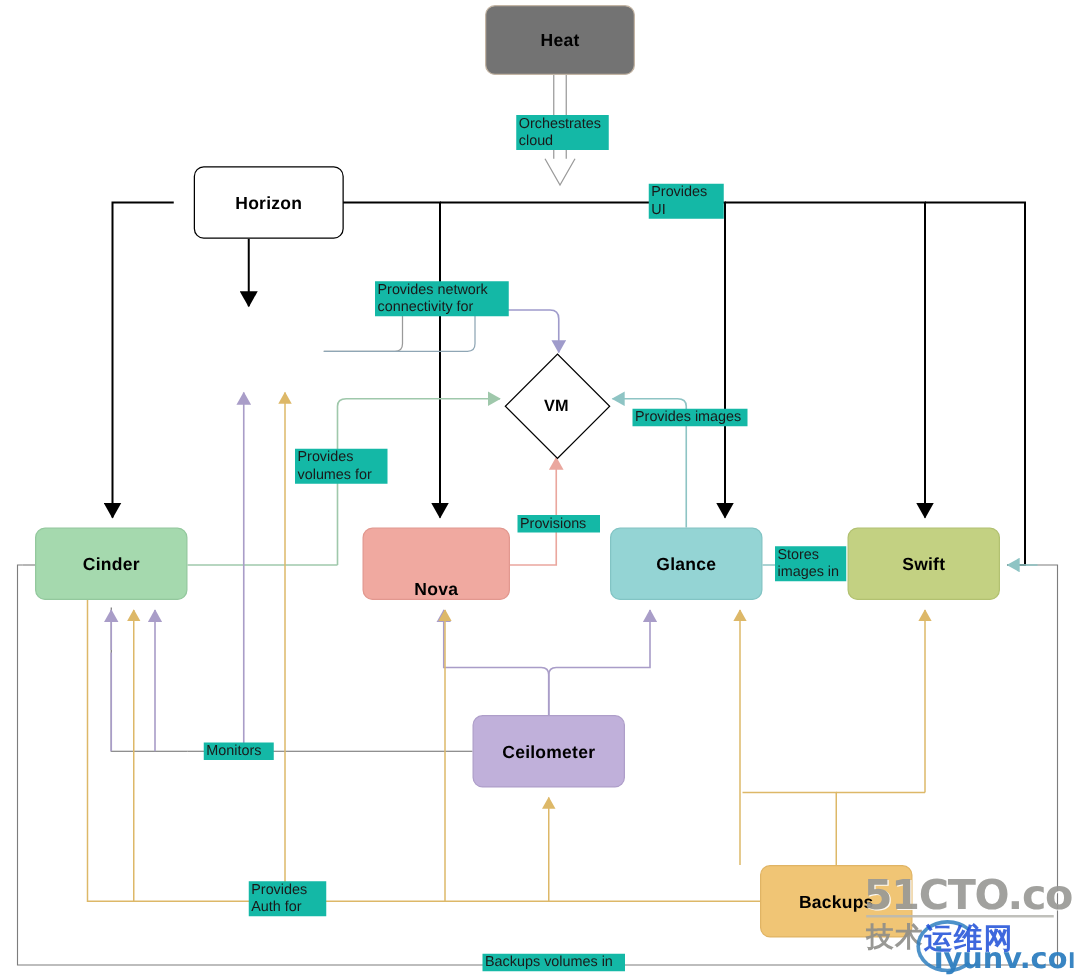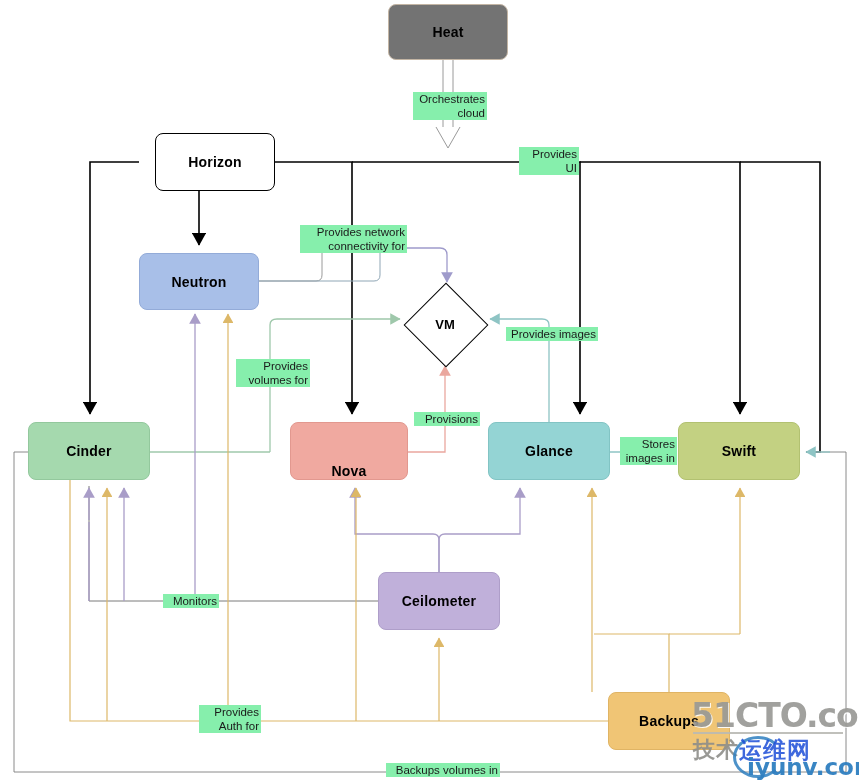--- a/index.html
+++ b/index.html
@@ -39,23 +39,23 @@
     letter-spacing: 0.2px;
     z-index: 5;
   }
   .node-label {
     pointer-events: none;
   }
   .edge-label {
     position: absolute;
     font-size: 11.5px;
     color: #1a1a1a;
-    text-align: right;
+    text-align: left;
     line-height: 14px;
-    background: #86efac;
+    background: #14b8a6;
     padding: 0 2px;
     white-space: pre;
     z-index: 6;
   }
   .vm-node {
     position: absolute;
     width: 74px;
     height: 74px;
     z-index: 5;
   }
@@ -283,23 +283,20 @@
   </svg>
 
   <div class="node" style="left:388px;top:4px;width:120px;height:56px;background:#737373;border:1px solid #c3b5a4;">
     <span class="node-label">Heat</span>
   </div>
 
   <div class="node" style="left:155px;top:133px;width:120px;height:58px;background:#ffffff;border:1.6px solid #000000;">
     <span class="node-label">Horizon</span>
   </div>
 
-  <div class="node" style="left:139px;top:253px;width:120px;height:57px;background:#a8bfe8;border:1px solid #93abd8;">
-    <span class="node-label">Neutron</span>
-  </div>
 
   <div class="node" style="left:28px;top:422px;width:122px;height:58px;background:#a5d9ae;border:1px solid #93c89d;">
     <span class="node-label">Cinder</span>
   </div>
 
   <div class="node" style="left:290px;top:422px;width:118px;height:58px;background:#f0a9a0;border:1px solid #e2988f;align-items:flex-end;">
     <span class="node-label">Nova</span>
   </div>
 
   <div class="node" style="left:678px;top:422px;width:122px;height:58px;background:#c3d182;border:1px solid #b2c171;">

